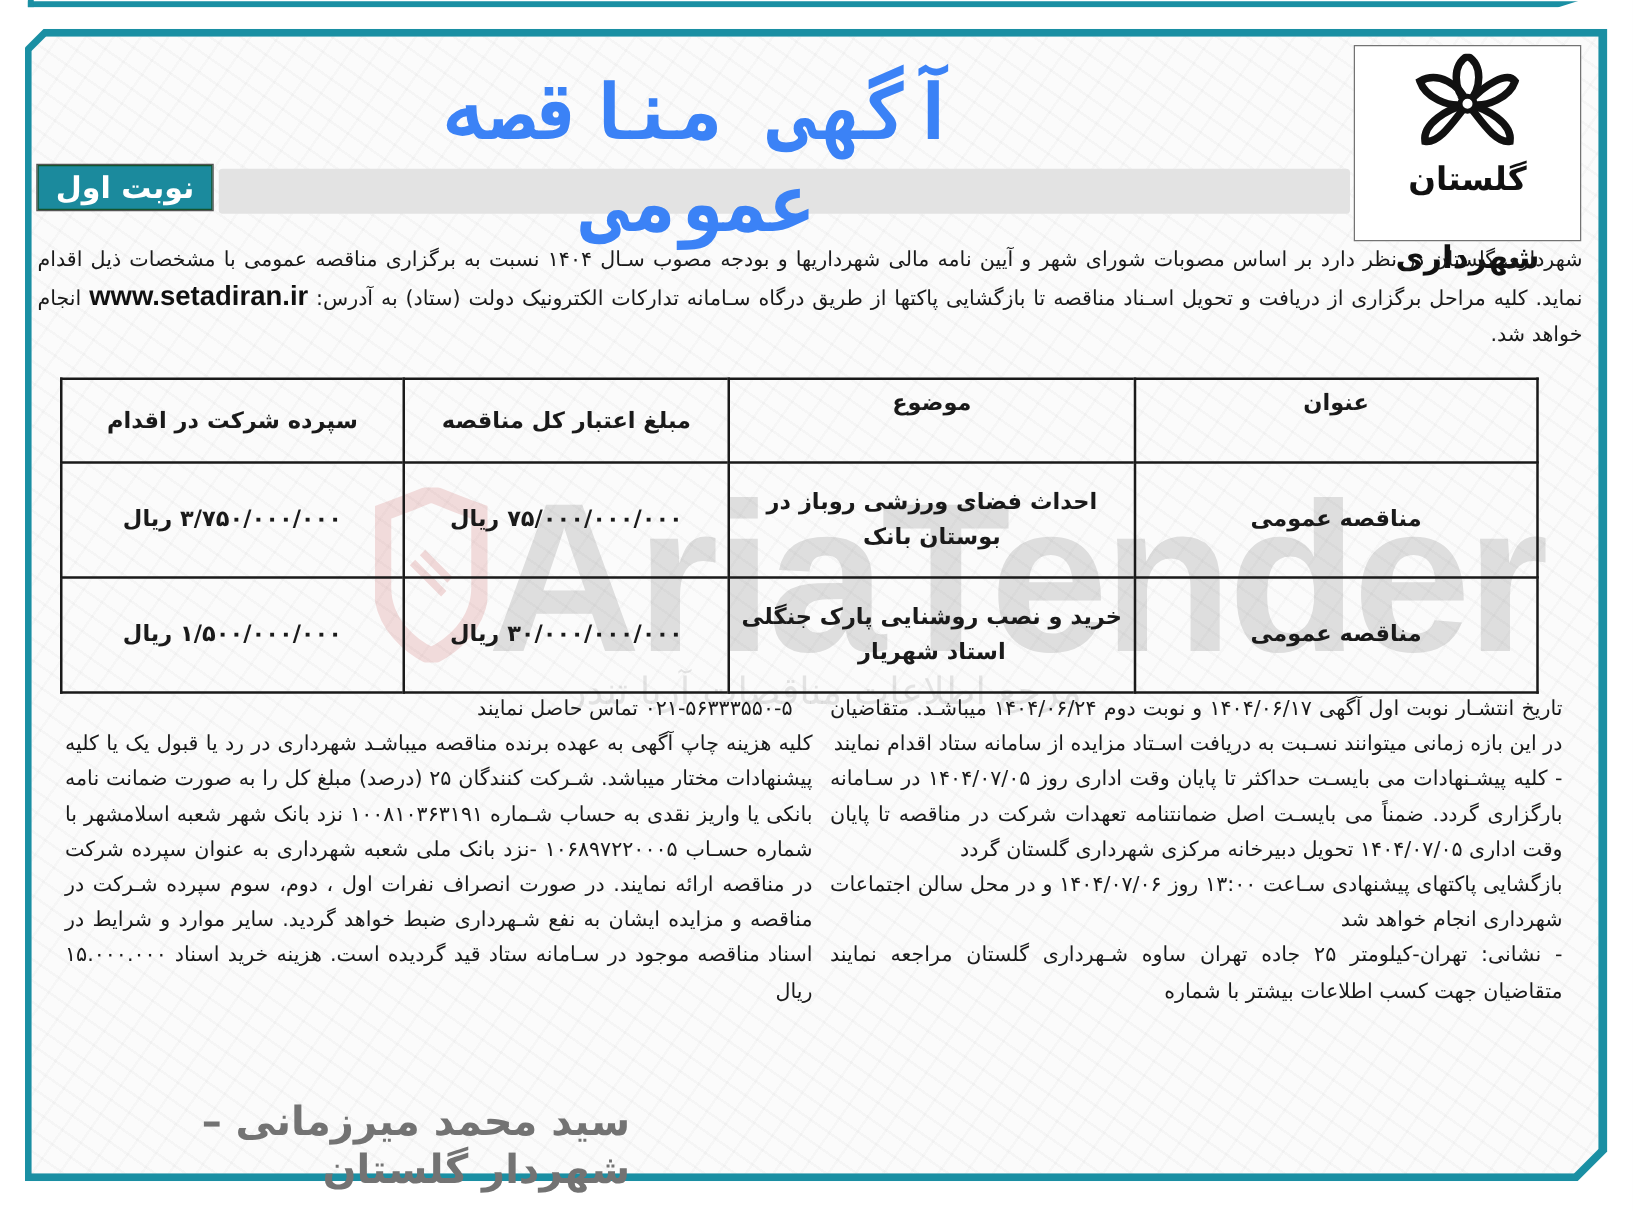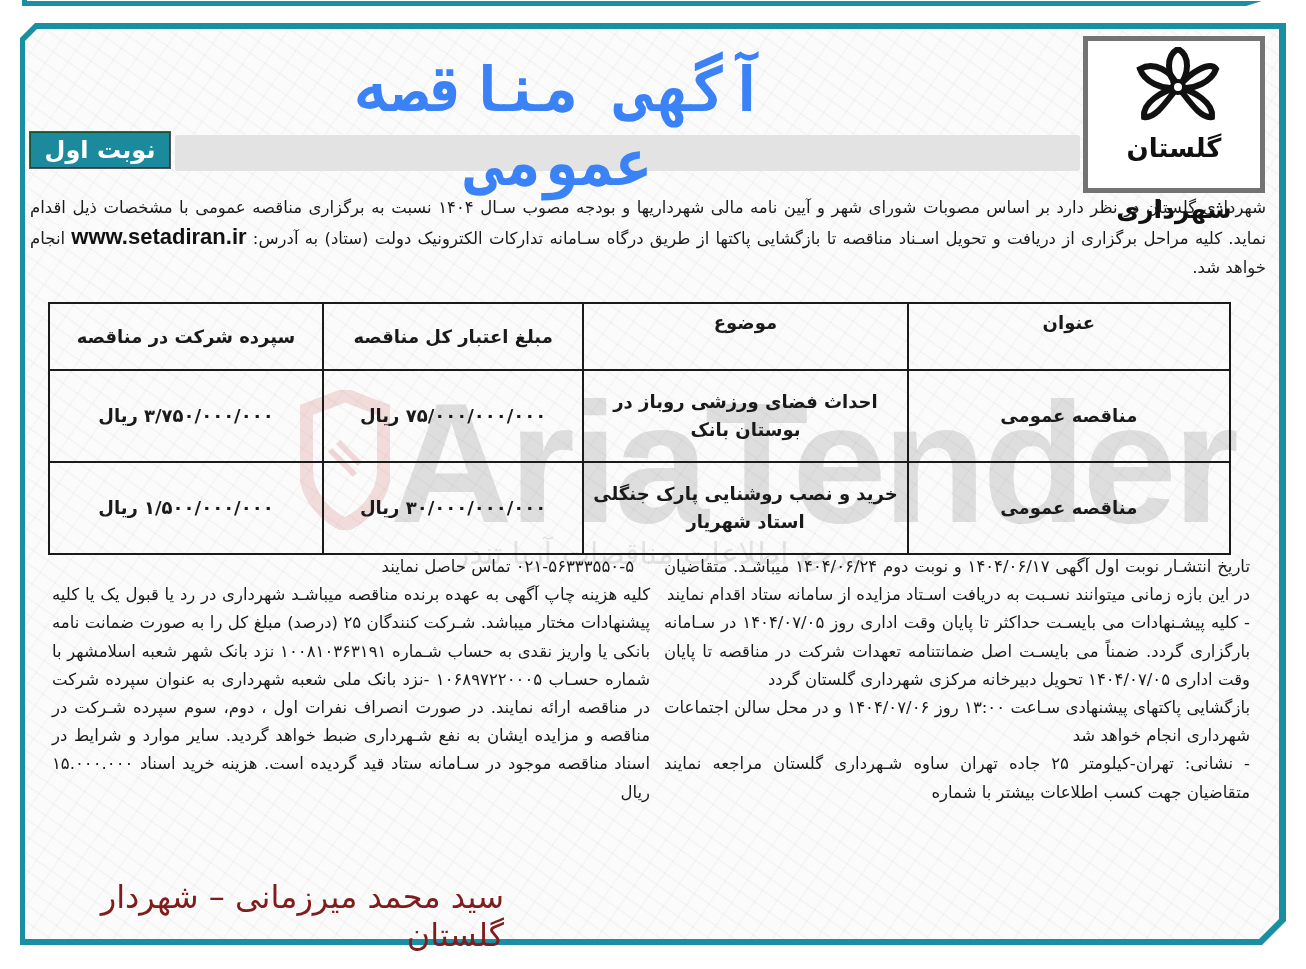--- a/index.html
+++ b/index.html
@@ -88,21 +88,21 @@
       line-height: 34px;
       direction: rtl;
       box-sizing: border-box;
     }
     .logo-box {
       position: absolute;
       left: 1083px;
       top: 36px;
       width: 182px;
       height: 157px;
-      border: 5px solid #737373;
+      border: 1px solid #737373;
       background: #fff;
       box-sizing: border-box;
     }
     .logo-box svg { position: absolute; left: 38px; top: 6px; }
     .logo-text {
       position: absolute;
       left: 16px;
       right: 16px;
       text-align: center;
       direction: rtl;
@@ -211,23 +211,23 @@
     .col-right { left: 664px; top: 553px; width: 602px; }
     .col-left { left: 52px; top: 553px; width: 598px; }
     .indent { padding-right: 16px; }
     .signature {
       position: absolute;
       left: 34px;
       top: 878px;
       width: 470px;
       direction: rtl;
       text-align: right;
-      font-weight: normal;
+      font-weight: bold;
       font-size: 32px;
-      color: #7f1d1d;
+      color: #737373;
       z-index: 2;
     }
   </style>
 </head>
 <body>
 
 <div class="top-strip"></div>
 <div class="frame"></div>
 <div class="frame-inner"></div>
 
@@ -262,21 +262,21 @@
   <div class="wm-text">AriaTender</div>
   <div class="wm-sub">مرجع اطلاعات مناقصات آریا تندر</div>
 </div>
 
 <table class="tender">
   <thead>
     <tr>
       <th class="c-title">عنوان</th>
       <th class="c-subject">موضوع</th>
       <th class="c-budget">مبلغ اعتبار کل مناقصه</th>
-      <th class="c-deposit">سپرده شرکت در مناقصه</th>
+      <th class="c-deposit">سپرده شرکت در اقدام</th>
     </tr>
   </thead>
   <tbody>
     <tr>
       <td class="c-title">مناقصه عمومی</td>
       <td class="c-subject">احداث فضای ورزشی روباز در بوستان بانک</td>
       <td class="c-budget">۷۵/۰۰۰/۰۰۰/۰۰۰ ریال</td>
       <td class="c-deposit">۳/۷۵۰/۰۰۰/۰۰۰ ریال</td>
     </tr>
     <tr>

